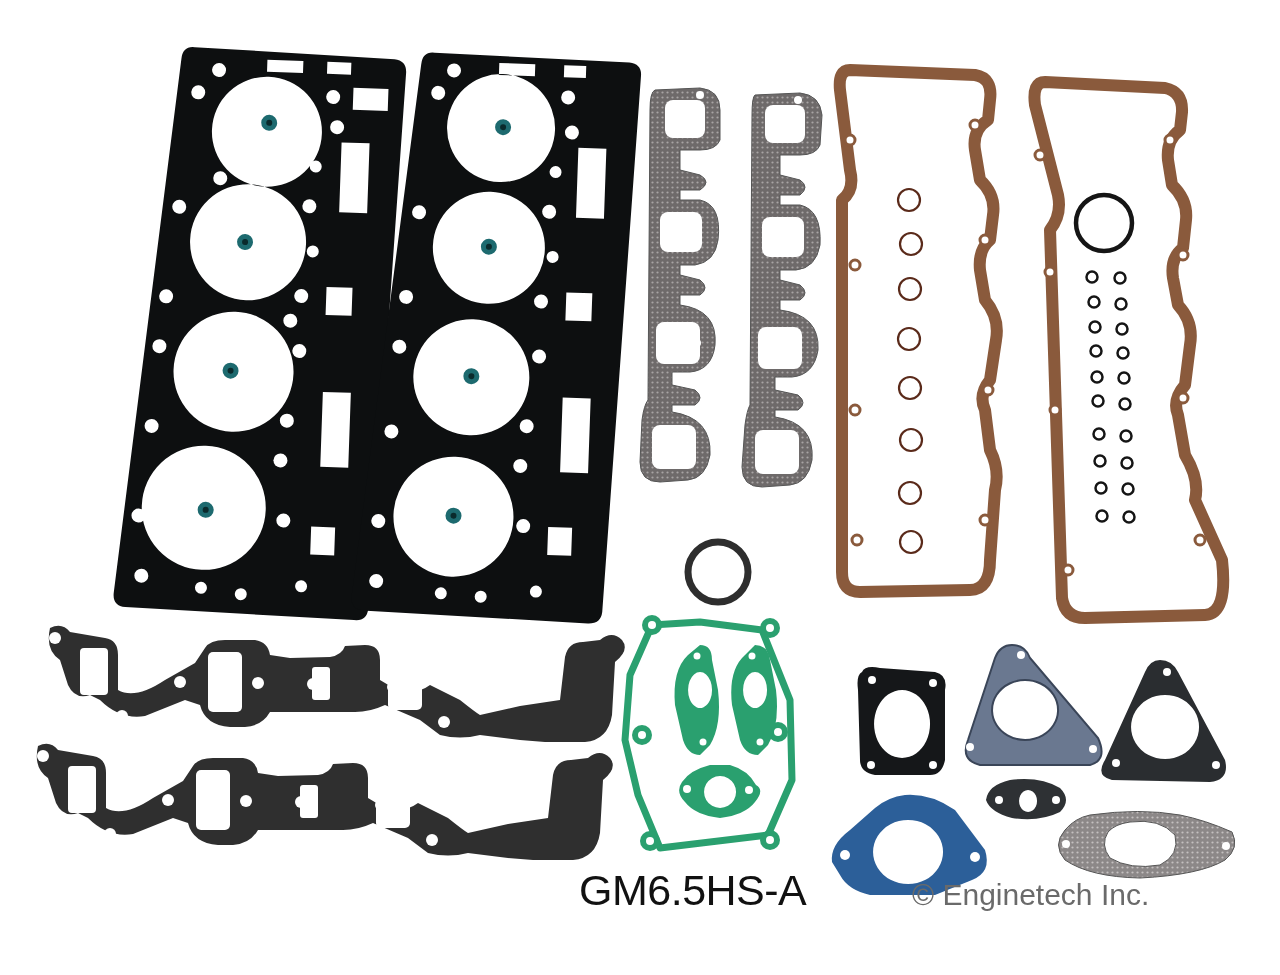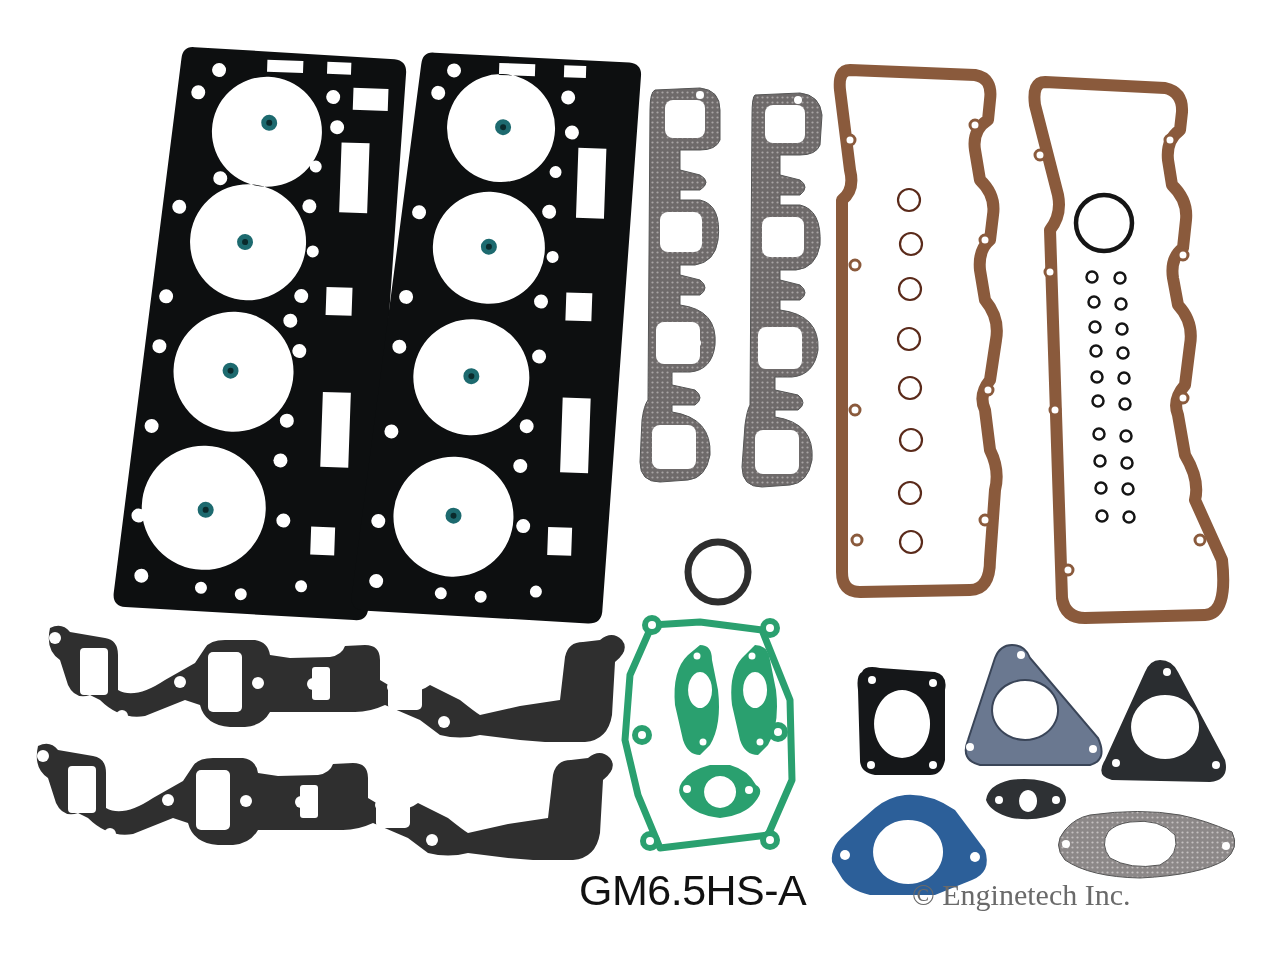--- a/index.html
+++ b/index.html
@@ -1,19 +1,19 @@
 <!DOCTYPE html>
 <html><head>
 <meta charset="utf-8">
 <style>
   html, body { margin:0; padding:0; background:#ffffff; }
   body { width:1280px; height:975px; position:relative; overflow:hidden; font-family:"Liberation Sans", sans-serif; }
   .scene { position:absolute; left:0; top:0; width:1280px; height:975px; }
   .part-number { position:absolute; left:555px; top:866px; font-size:43px; color:#111111; letter-spacing:-0.5px; font-family:"Liberation Sans", sans-serif;margin-left:24px; }
-  .copyright { position:absolute; left:912px; top:878px; font-size:30px; color:#6a6a6a; font-family:Liberation Serif, serif; }
+  .copyright { position:absolute; left:912px; top:878px; font-size:30px; color:#6a6a6a; font-family:Liberation Sans, sans-serif; }
 </style>
 </head>
 <body>
 
 <div class="scene">
 <svg width="1280" height="975" viewBox="0 0 1280 975" xmlns="http://www.w3.org/2000/svg">
   <defs>
     <pattern id="dots" width="5" height="5" patternUnits="userSpaceOnUse">
       <rect width="5" height="5" fill="#6e6a6a"></rect>
       <circle cx="2.5" cy="2.5" r="1.1" fill="#a8a4a4"></circle>

